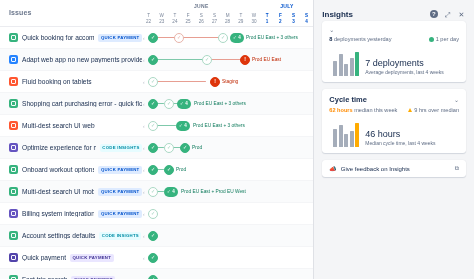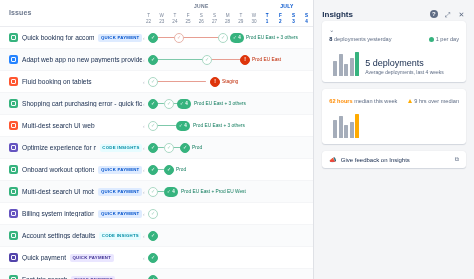--- a/index.html
+++ b/index.html
@@ -383,40 +383,48 @@
           </div>
           <div class="viz">
             <div class="bars">
               <div class="bar" style="height: 15.1667px;"></div>
               <div class="bar" style="height: 21.6667px;"></div>
               <div class="bar" style="height: 11.9167px;"></div>
               <div class="bar" style="height: 18.4167px;"></div>
               <div class="bar hl-green" style="height: 23.8333px;"></div>
             </div>
             <div class="viz-txt">
-              <div class="big">5 deployments</div>
+              <div class="big">7 deployments</div>
               <div class="small">Average deployments, last 4 weeks</div>
             </div>
           </div>
         </div>
         <div class="card">
+          <div class="card-top">
+            <div class="card-title">Cycle time</div>
+            <div class="chev">⌄</div>
+          </div>
           <div class="card-sub">
             <div class="sub-l"><b class="amber">62 hours</b><span> median this week</span></div>
             <div class="sub-r">
               <span class="warn-tri"></span>
               <span>9 hrs over median</span>
             </div>
           </div>
           <div class="viz">
             <div class="bars">
               <div class="bar" style="height: 18px;"></div>
               <div class="bar" style="height: 22px;"></div>
               <div class="bar" style="height: 13px;"></div>
               <div class="bar" style="height: 16px;"></div>
               <div class="bar hl-amber" style="height: 24px;"></div>
+            </div>
+            <div class="viz-txt">
+              <div class="big">46 hours</div>
+              <div class="small">Median cycle time, last 4 weeks</div>
             </div>
           </div>
         </div>
       </div>
 
     <div class="fb">
       <div class="fb-l">
         <span class="meg">📣</span>
         <span>Give feedback on Insights</span>
       </div>

